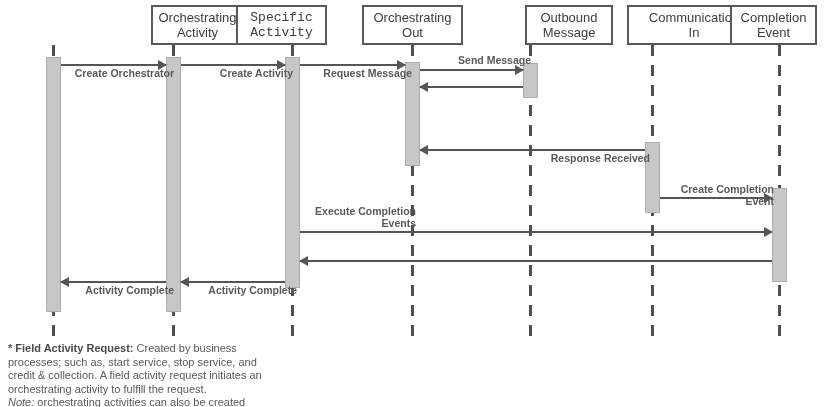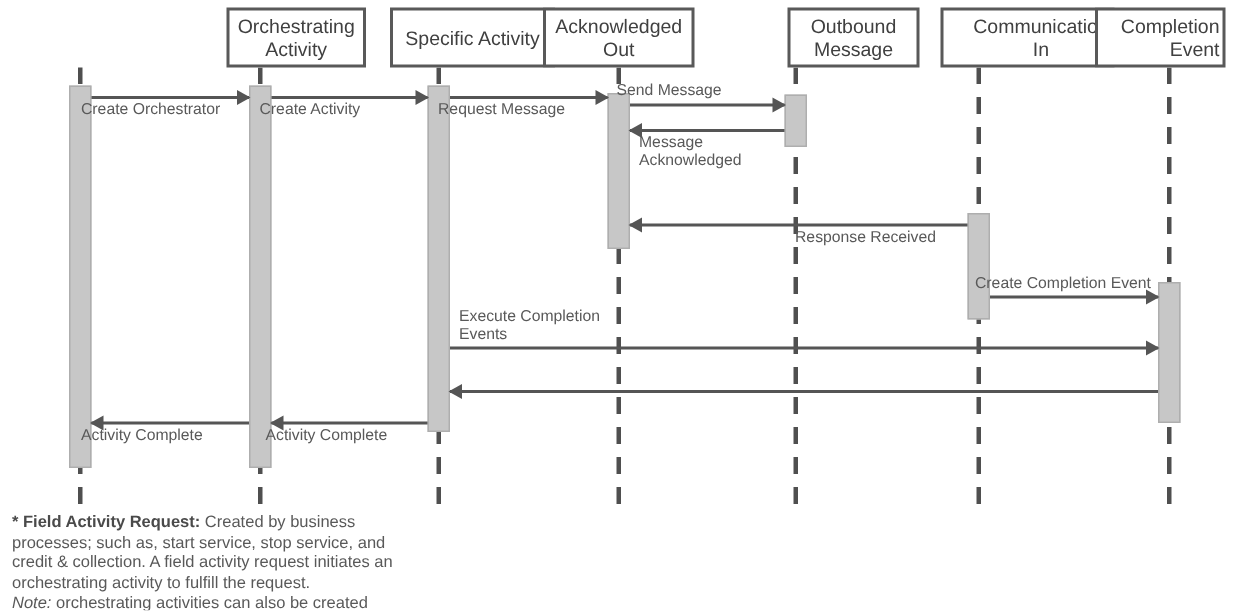--- a/index.html
+++ b/index.html
@@ -30,21 +30,22 @@
     content:"";position:absolute;right:-1px;top:-4px;width:0;height:0;
     border-left:9px solid #555555;border-top:5px solid transparent;border-bottom:5px solid transparent;
   }
   .arrow.head-left::after{
     content:"";position:absolute;left:-1px;top:-4px;width:0;height:0;
     border-right:9px solid #555555;border-top:5px solid transparent;border-bottom:5px solid transparent;
   }
   
   .msg-label{
     position:absolute;font-size:10.5px;line-height:11.5px;color:#595959;
-    text-align:left;
+    text-align:right;
+    font-weight:bold;
   }
   
   .footnote{
     position:absolute;left:8px;top:342px;width:276px;
     font-size:11px;line-height:13.5px;color:#595959;
   }
   .footnote b{color:#4a4a4a;}
   .footnote i{font-style:italic;}
 </style>
 </head>
@@ -54,25 +55,25 @@
 
   <div class="lifeline" style="left:52px;"></div>
   <div class="lifeline" style="left:172px;"></div>
   <div class="lifeline" style="left:291px;"></div>
   <div class="lifeline" style="left:411px;"></div>
   <div class="lifeline" style="left:529px;"></div>
   <div class="lifeline" style="left:651px;"></div>
   <div class="lifeline" style="left:778px;"></div>
 
   <div class="actor-box" style="left:128px;width:93px;margin-left:23px;">Orchestrating Activity</div>
-  <div class="actor-box" style="left:260px;width:110px;">Specific Activity</div>
-  <div class="actor-box" style="left:362px;width:101px;">Acknowledged Out</div>
+  <div class="actor-box" style="left:236px;width:91px;font-family:Liberation Mono, monospace;">Specific Activity</div>
+  <div class="actor-box" style="left:362px;width:101px;">Orchestrating Out</div>
   <div class="actor-box" style="left:489px;width:88px;margin-left:36px;">Outbound Message</div>
   <div class="actor-box" style="left:627px;width:116px;padding-left:20px;">Communication In</div>
-  <div class="actor-box" style="left:730px;width:87px;text-align:right;">Completion Event</div>
+  <div class="actor-box" style="left:730px;width:87px;">Completion Event</div>
 
   <div class="activation" style="left:46px;top:57px;height:255px;"></div>
   <div class="activation" style="left:166px;top:57px;height:255px;"></div>
   <div class="activation" style="left:285px;top:57px;height:231px;"></div>
   <div class="activation" style="left:405px;top:62px;height:104px;"></div>
   <div class="activation" style="left:523px;top:63px;height:35px;"></div>
   <div class="activation" style="left:645px;top:142px;height:71px;"></div>
   <div class="activation" style="left:772px;top:188px;height:94px;"></div>
 
   <div class="arrow head-right" style="left:61px;top:64px;width:105px;"></div>
@@ -84,21 +85,20 @@
   <div class="arrow head-right" style="left:660px;top:197px;width:112px;"></div>
   <div class="arrow head-right" style="left:300px;top:231px;width:472px;"></div>
   <div class="arrow head-left" style="left:300px;top:260px;width:472px;"></div>
   <div class="arrow head-left" style="left:181px;top:281px;width:104px;"></div>
   <div class="arrow head-left" style="left:61px;top:281px;width:105px;"></div>
 
   <div class="msg-label" style="left:54px;top:68px;width:120px;">Create Orchestrator</div>
   <div class="msg-label" style="left:173px;top:68px;width:120px;">Create Activity</div>
   <div class="msg-label" style="left:292px;top:68px;width:120px;">Request Message</div>
   <div class="msg-label" style="left:411px;top:55px;width:120px;">Send Message</div>
-  <div class="msg-label" style="left:426px;top:90px;width:90px;">Message Acknowledged</div>
   <div class="msg-label" style="left:530px;top:153px;width:120px;">Response Received</div>
   <div class="msg-label" style="left:650px;top:184px;width:124px;">Create Completion Event</div>
   <div class="msg-label" style="left:306px;top:206px;width:110px;">Execute Completion Events</div>
   <div class="msg-label" style="left:177px;top:285px;width:120px;">Activity Complete</div>
   <div class="msg-label" style="left:54px;top:285px;width:120px;">Activity Complete</div>
 
   <div class="footnote">
     <div><b>* Field Activity Request:</b><span> Created by business processes; such as, start service, stop service, and credit &amp; collection. A field activity request initiates an orchestrating activity to fulfill the request.</span></div>
     <div><i>Note:</i><span> orchestrating activities can also be created manually and through external application requests.</span></div>
   </div>

